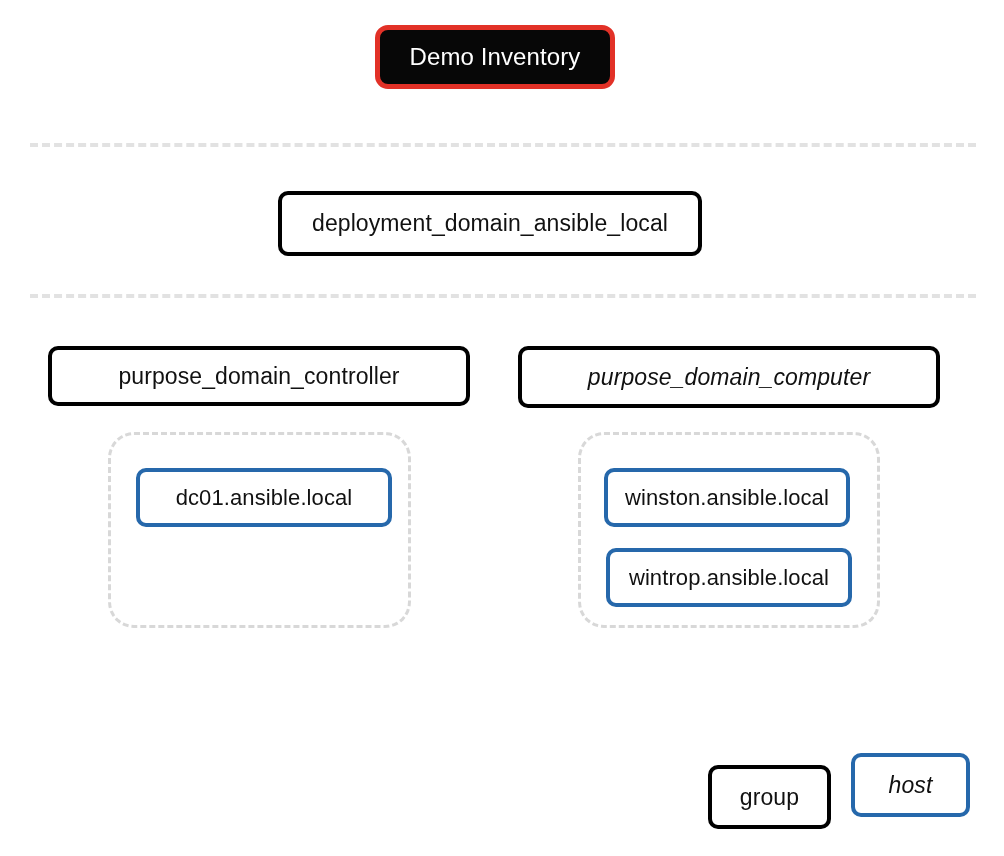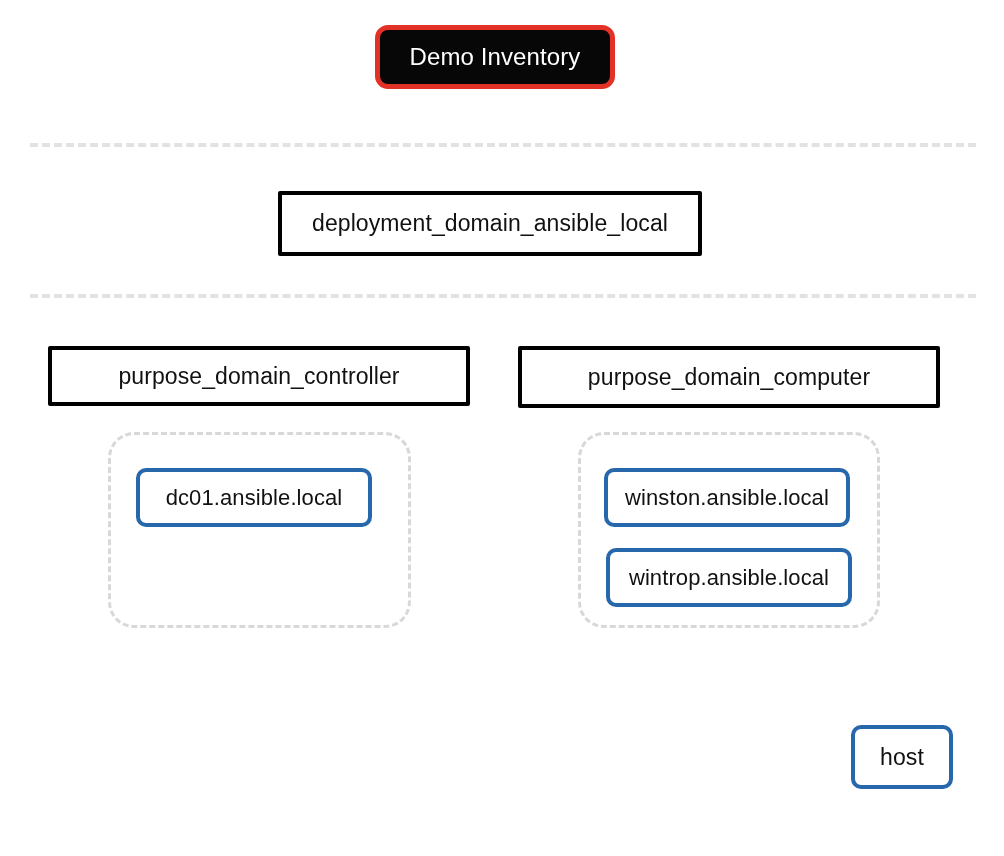--- a/index.html
+++ b/index.html
@@ -43,21 +43,21 @@
     border-radius: 13px;
     font-size: 24px;
   }
 
   
   .node--group {
     background: #ffffff;
     color: #111111;
     border-color: #000000;
     border-width: 4px;
-    border-radius: 2px;
+    border-radius: 10px;
     font-size: 23px;
   }
 
   
   .node--host {
     background: #ffffff;
     color: #111111;
     border-color: #2668ab;
     border-width: 4px;
     border-radius: 10px;
@@ -100,36 +100,39 @@
   </div>
 
   <div class="rank-divider" style="left:30px; top:294px; width:946px;"></div>
 
   <div class="node node--group" style="left:48px; top:346px; width:422px; height:60px;">
     <span>purpose_domain_controller</span>
   </div>
 
   <div class="host-container" style="left:108px; top:432px; width:303px; height:196px;"></div>
 
-  <div class="node node--host" style="left:136px; top:468px; width:236px; height:59px;">
+  <div class="node node--host" style="left:136px; top:468px; width:256px; height:59px;">
     <span>dc01.ansible.local</span>
   </div>
 
-  <div class="node node--group" style="left:518px; top:346px; width:422px; height:62px;">
+  <div class="node node--group" style="left:518px; top:346px; width:422px; height:62px;font-style:italic;">
     <span>purpose_domain_computer</span>
   </div>
 
   <div class="host-container" style="left:578px; top:432px; width:302px; height:196px;"></div>
 
   <div class="node node--host" style="left:604px; top:468px; width:246px; height:59px;">
     <span>winston.ansible.local</span>
   </div>
 
   <div class="node node--host" style="left:606px; top:548px; width:246px; height:59px;">
     <span>wintrop.ansible.local</span>
   </div>
 
+  <div class="node node--group node--legend" style="left:708px; top:765px; width:123px; height:64px;">
+    <span>group</span>
+  </div>
 
-  <div class="node node--host node--legend" style="left:851px; top:725px; width:102px; height:64px;">
+  <div class="node node--host node--legend" style="left:851px; top:753px; width:119px; height:64px;font-style:italic;">
     <span>host</span>
   </div>
 
 </div>
 
 </body></html>

